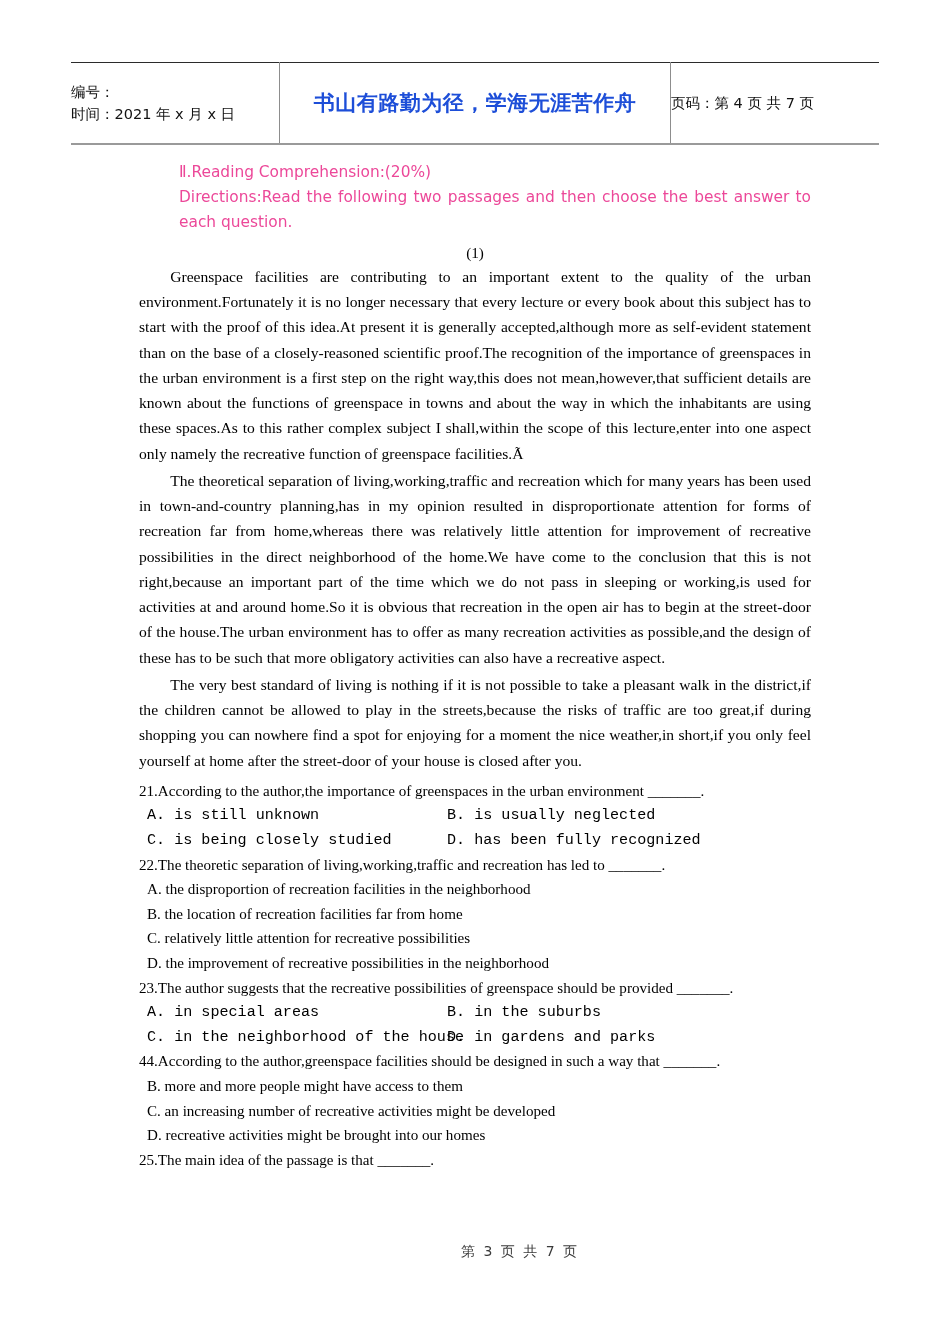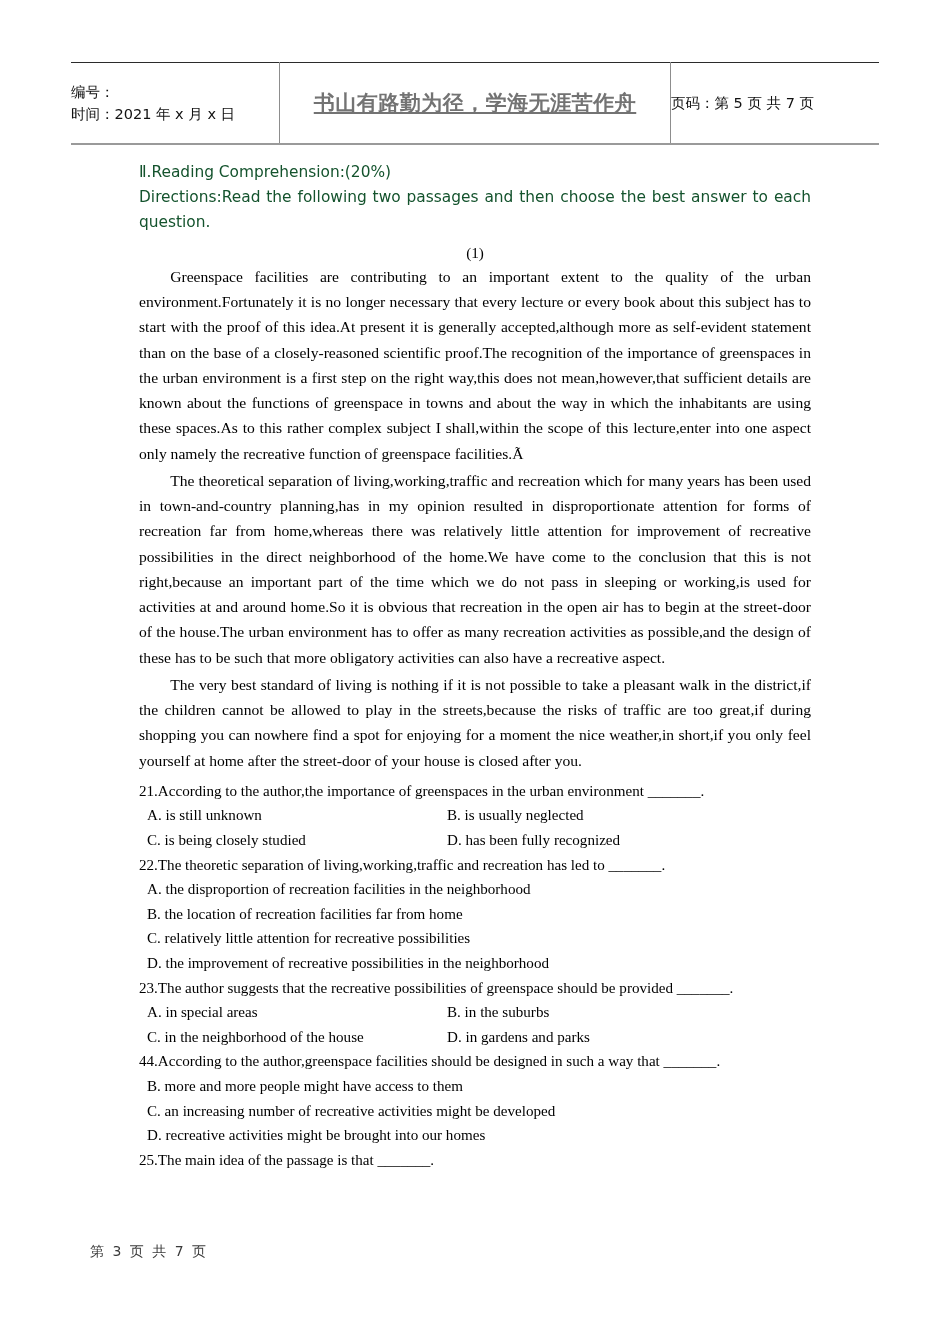--- a/index.html
+++ b/index.html
@@ -79,21 +79,22 @@
     position: absolute;
     left: 139px;
     top: 160px;
     width: 672px;
   }
 
   .directions-block {
     font-family: "DejaVu Sans", "Liberation Sans", sans-serif;
     font-size: 15.4px;
     line-height: 1.62;
-    color: #14532d;
+    color: #ec4899;
+    margin-left: 40px;
   }
   .dir-line1 { text-align: left; }
   .dir-line2 {
     text-align: justify;
     text-align-last: left;
   }
 
   .section-number {
     text-align: center;
     font-size: 15.2px;
@@ -122,37 +123,38 @@
     line-height: 1.63;
   }
   .q-stem {
     margin: 0;
     text-align: left;
   }
   .opt-row {
     display: flex;
     margin: 0;
     padding-left: 8px;
+    font-family: Liberation Mono, monospace;
   }
   .opt-row .opt {
     white-space: nowrap;
   }
   .opt-row .opt-a { width: 300px; flex: 0 0 300px; }
   .opt-stack .opt {
     display: block;
     padding-left: 8px;
   }
 
   
   .footer {
     position: absolute;
     left: 0;
     top: 1243px;
     width: 950px;
-    text-align: left;
+    text-align: center;
     font-family: "DejaVu Sans", "Liberation Sans", sans-serif;
     font-size: 14px;
     color: #3a3a3a;
     letter-spacing: 2px;
   }
   .footer .foot-inner {
     display: inline-block;
     margin-left: 90px;
   }
 </style>
@@ -162,23 +164,23 @@
 <div class="page">
 
   <table class="header-table">
     <tbody>
         <tr>
       <td class="hdr-cell-left">
         <span class="hdr-line">编号：</span>
         <span class="hdr-line">时间：2021 年 x 月 x 日</span>
       </td>
       <td class="hdr-cell-mid">
-        <span class="hdr-slogan" style="color: #737373; text-decoration: underline;">书山有路勤为径，学海无涯苦作舟</span>
+        <span class="hdr-slogan" style="color: #1d4ed8;">书山有路勤为径，学海无涯苦作舟</span>
       </td>
-      <td class="hdr-cell-right">页码：第 5 页  共 7 页</td>
+      <td class="hdr-cell-right">页码：第 4 页  共 7 页</td>
     </tr>
   </tbody>
     </table>
 
   <div class="content">
 
     <div class="directions-block">
       <div class="dir-line1">Ⅱ.Reading Comprehension:(20%)</div>
       <div class="dir-line2">Directions:Read the following two passages and then choose the best answer to each question.</div>
     </div>

